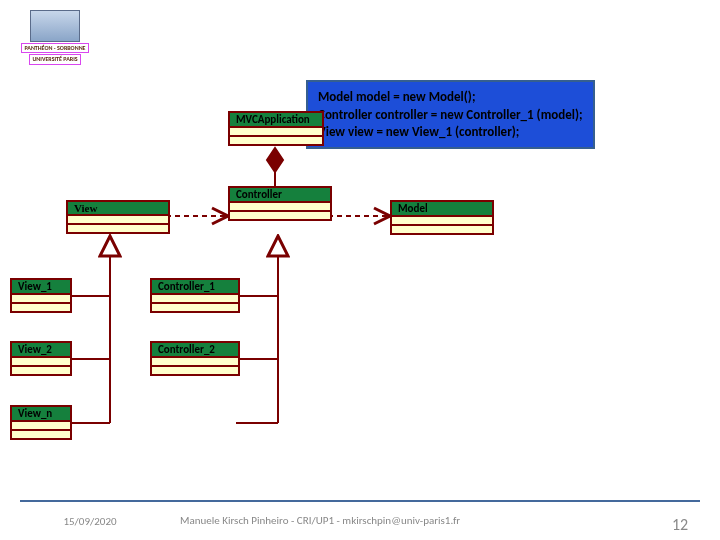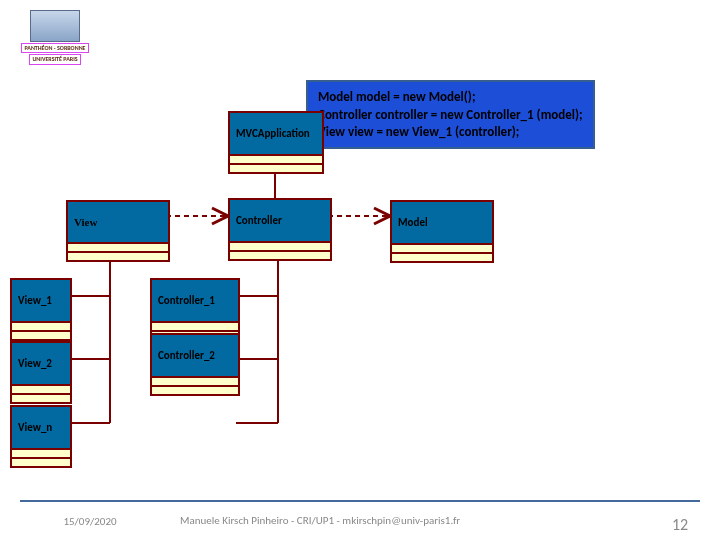--- a/index.html
+++ b/index.html
@@ -5,21 +5,21 @@
   body { margin: 0; padding: 0; font-family: Calibri, Arial, sans-serif; background: #fff; width: 720px; height: 540px; position: relative; }
   .slide { width: 720px; height: 540px; position: relative; }
   .logo { position: absolute; top: 10px; left: 10px; width: 90px; height: 55px; display: flex; flex-direction: column; align-items: center; }
   .logo-img { width: 48px; height: 40px; background: linear-gradient(#c7d6ea, #8aa5c8); border: 1px solid #5a6b8a; }
   .logo-text { font-size: 6px; color: #5a2a10; font-weight: bold; line-height: 1.1; text-align: center; border: 1px solid #d946ef; padding: 1px 2px; margin-top: 1px; }
   .title { position: absolute; top: 10px; left: 110px; right: 20px; text-align: center; font-size: 34px; }
   .codebox { position: absolute; top: 80px; left: 306px; border: 2px solid #365f8f; background: #1d4ed8; padding: 6px 10px; font-size: 13px; font-weight: bold; line-height: 1.35; }
 
   .diagram { position: absolute; top: 78px; left: 10px; width: 700px; height: 360px; }
   .uml { position: absolute; border: 2px solid #7a0000; background: #ffffcc; }
-  .uml .hdr { background: #0369a1; font-weight: bold; font-size: 11px; padding: 14px 6px; border-bottom: 2px solid #7a0000; text-align: left; }
+  .uml .hdr { background: #15803d; font-weight: bold; font-size: 11px; padding: 0 6px; border-bottom: 2px solid #7a0000; text-align: left; }
   .uml .sec { height: 7px; border-bottom: 2px solid #7a0000; }
   .uml .sec:last-child { border-bottom: none; }
 
   svg.lines { position: absolute; top: 0; left: 0; }
 
   .footer { position: absolute; bottom: 6px; left: 0; right: 0; display: flex; }
   .footer .date { width: 180px; text-align: center; font-size: 11px; color: #888; }
   .footer .mid { flex: 1; font-size: 11px; color: #888; line-height: 1.1; }
   .footer .num { width: 80px; text-align: center; font-size: 16px; color: #888; }
   .hrule { position: absolute; bottom: 38px; left: 20px; right: 20px; height: 2px; background: #44699c; }
@@ -79,21 +79,21 @@
       <div class="hdr">MVCApplication</div>
       <div class="sec"></div>
         <div class="sec"></div>
     </div>
 
     <div class="uml" style="left:56px; top:122px; width:100px;font-family:Liberation Serif, serif;">
       <div class="hdr">View</div>
       <div class="sec"></div>
         <div class="sec"></div>
     </div>
-    <div class="uml" style="left:218px; top:120px; width:100px;">
+    <div class="uml" style="left:218px; top:108px; width:100px;">
       <div class="hdr">Controller</div>
       <div class="sec"></div>
         <div class="sec"></div>
     </div>
     <div class="uml" style="left:380px; top:122px; width:100px;">
       <div class="hdr">Model</div>
       <div class="sec"></div>
         <div class="sec"></div>
     </div>
 
@@ -111,21 +111,21 @@
       <div class="hdr">View_n</div>
       <div class="sec"></div>
         <div class="sec"></div>
     </div>
 
     <div class="uml" style="left:140px; top:200px; width:86px;">
       <div class="hdr">Controller_1</div>
       <div class="sec"></div>
         <div class="sec"></div>
     </div>
-    <div class="uml" style="left:140px; top:255px; width:86px;">
+    <div class="uml" style="left:140px; top:263px; width:86px;">
       <div class="hdr">Controller_2</div>
       <div class="sec"></div>
         <div class="sec"></div>
     </div>
   </div>
 
   <div class="hrule"></div>
   <div class="footer">
     <div class="date">15/09/2020</div>
     <div class="mid">Manuele Kirsch Pinheiro - CRI/UP1 - mkirschpin@univ-paris1.fr</div>

